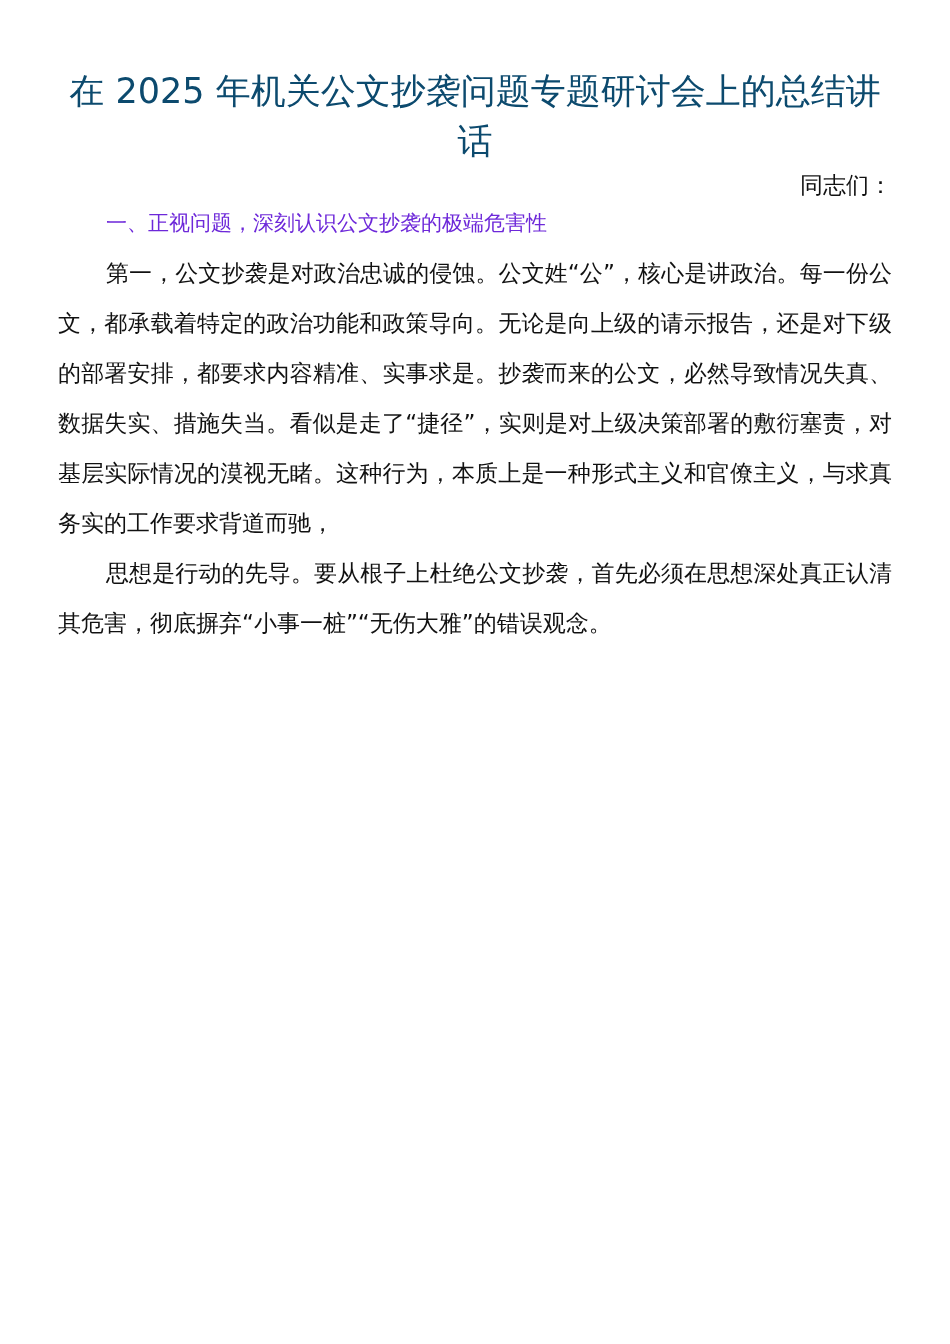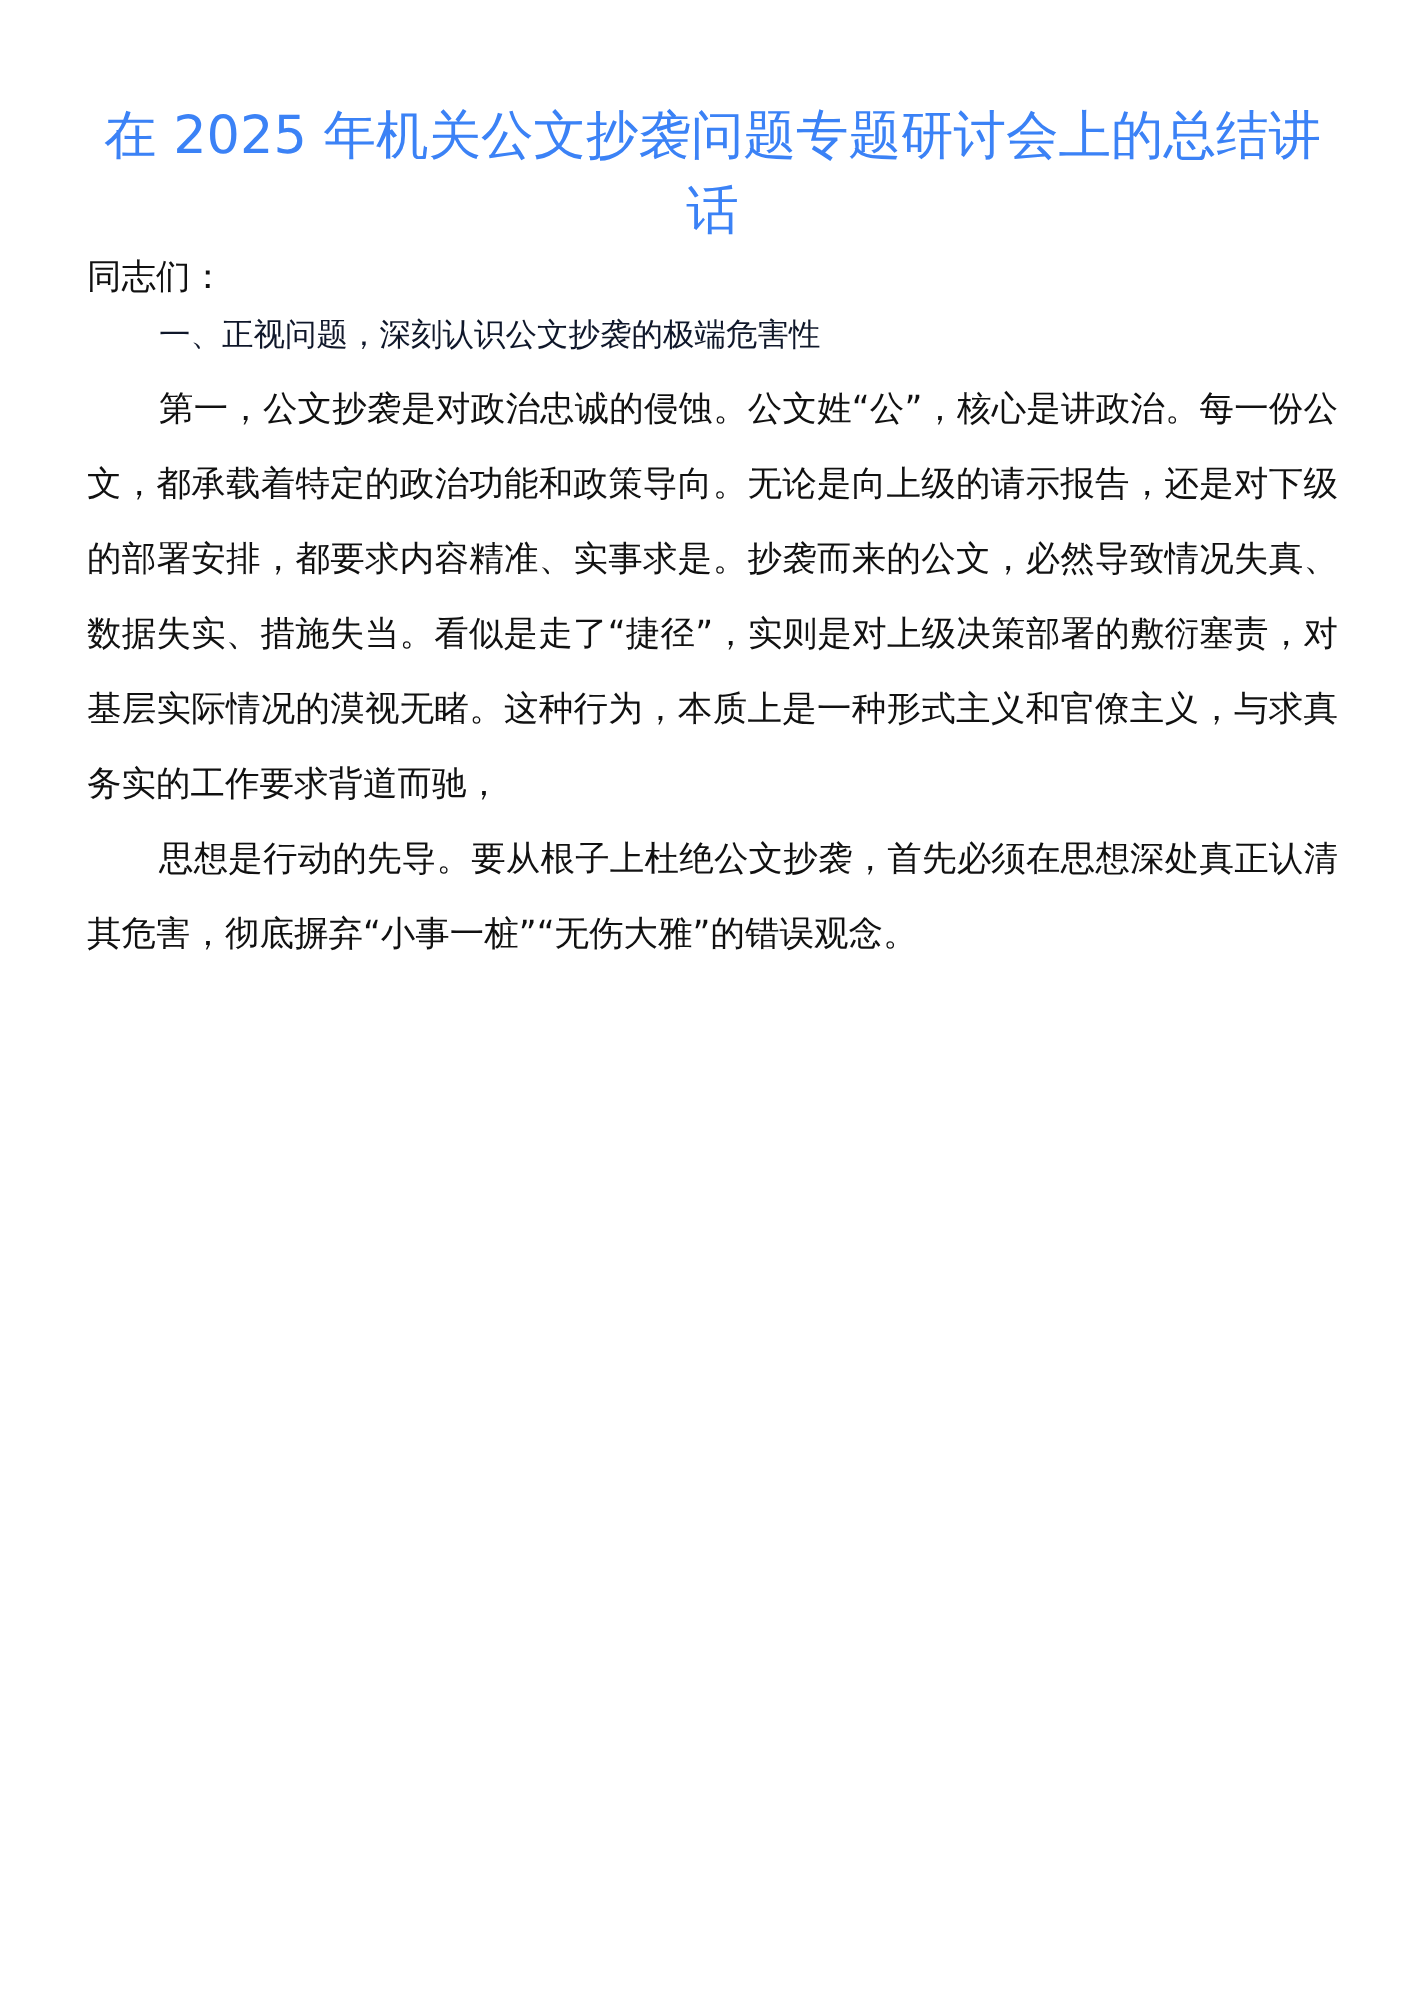--- a/index.html
+++ b/index.html
@@ -20,45 +20,46 @@
       left: 58px;
       top: 66px;
       width: 834px;
     }
     .title {
       margin: 0;
       font-size: 35px;
       font-weight: normal;
       line-height: 50px;
       text-align: center;
-      color: #3b82f6;
+      color: #0c4a6e;
       letter-spacing: 0px;
     }
     .salutation {
       margin: 0;
       font-size: 23px;
       line-height: 50px;
       height: 38px;
       margin-top: -6px;
+      text-align: right;
     }
     .para {
       margin: 0;
       font-size: 23px;
       line-height: 50px;
       text-indent: 48px;
       text-align: justify;
       text-justify: inter-character;
     }
     .para.first { margin-top: 8px; }
     .section-heading {
       margin: 0;
       font-size: 21px;
       line-height: 50px;
       text-indent: 48px;
-      color: #0f172a;
+      color: #6d28d9;
     }
   </style>
 </head>
 <body>
 
 <div class="page">
   <h1 class="title">在 2025 年机关公文抄袭问题专题研讨会上的总结讲话</h1>
   <p class="salutation">同志们：</p>
   <p class="section-heading">一、正视问题，深刻认识公文抄袭的极端危害性</p>
   <p class="para">第一，公文抄袭是对政治忠诚的侵蚀。公文姓“公”，核心是讲政治。每一份公文，都承载着特定的政治功能和政策导向。无论是向上级的请示报告，还是对下级的部署安排，都要求内容精准、实事求是。抄袭而来的公文，必然导致情况失真、数据失实、措施失当。看似是走了“捷径”，实则是对上级决策部署的敷衍塞责，对基层实际情况的漠视无睹。这种行为，本质上是一种形式主义和官僚主义，与求真务实的工作要求背道而驰，</p>

